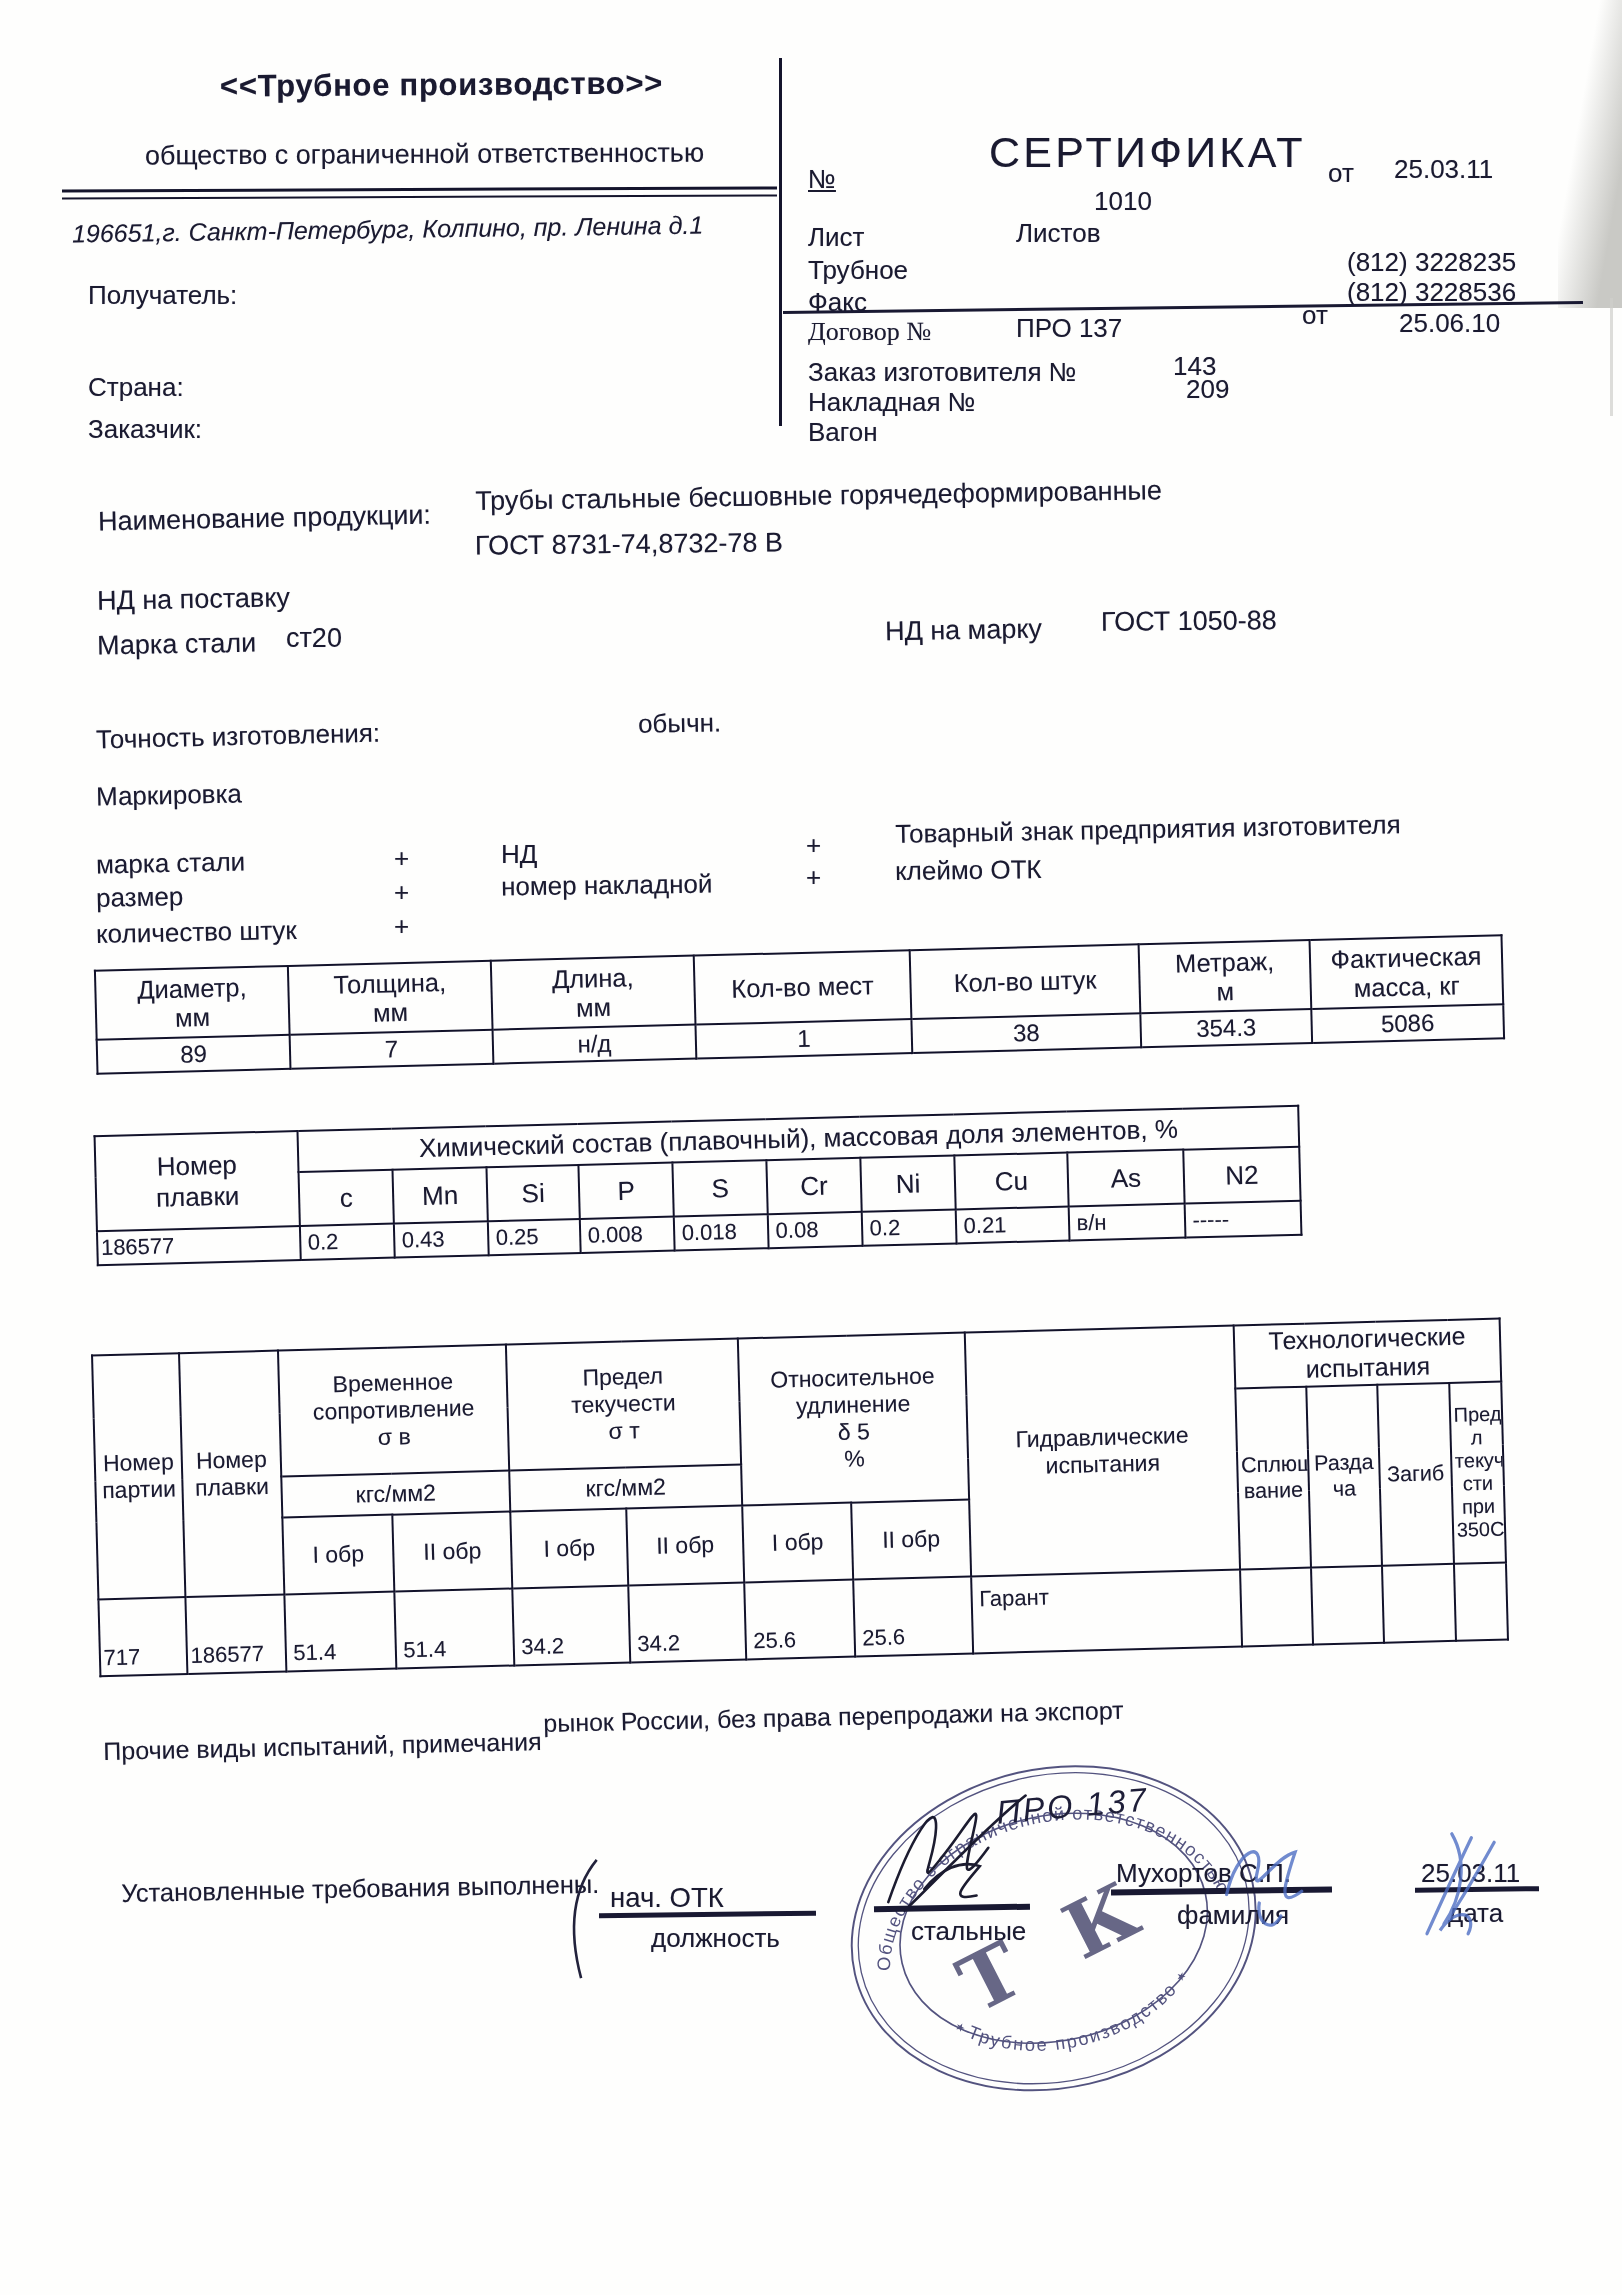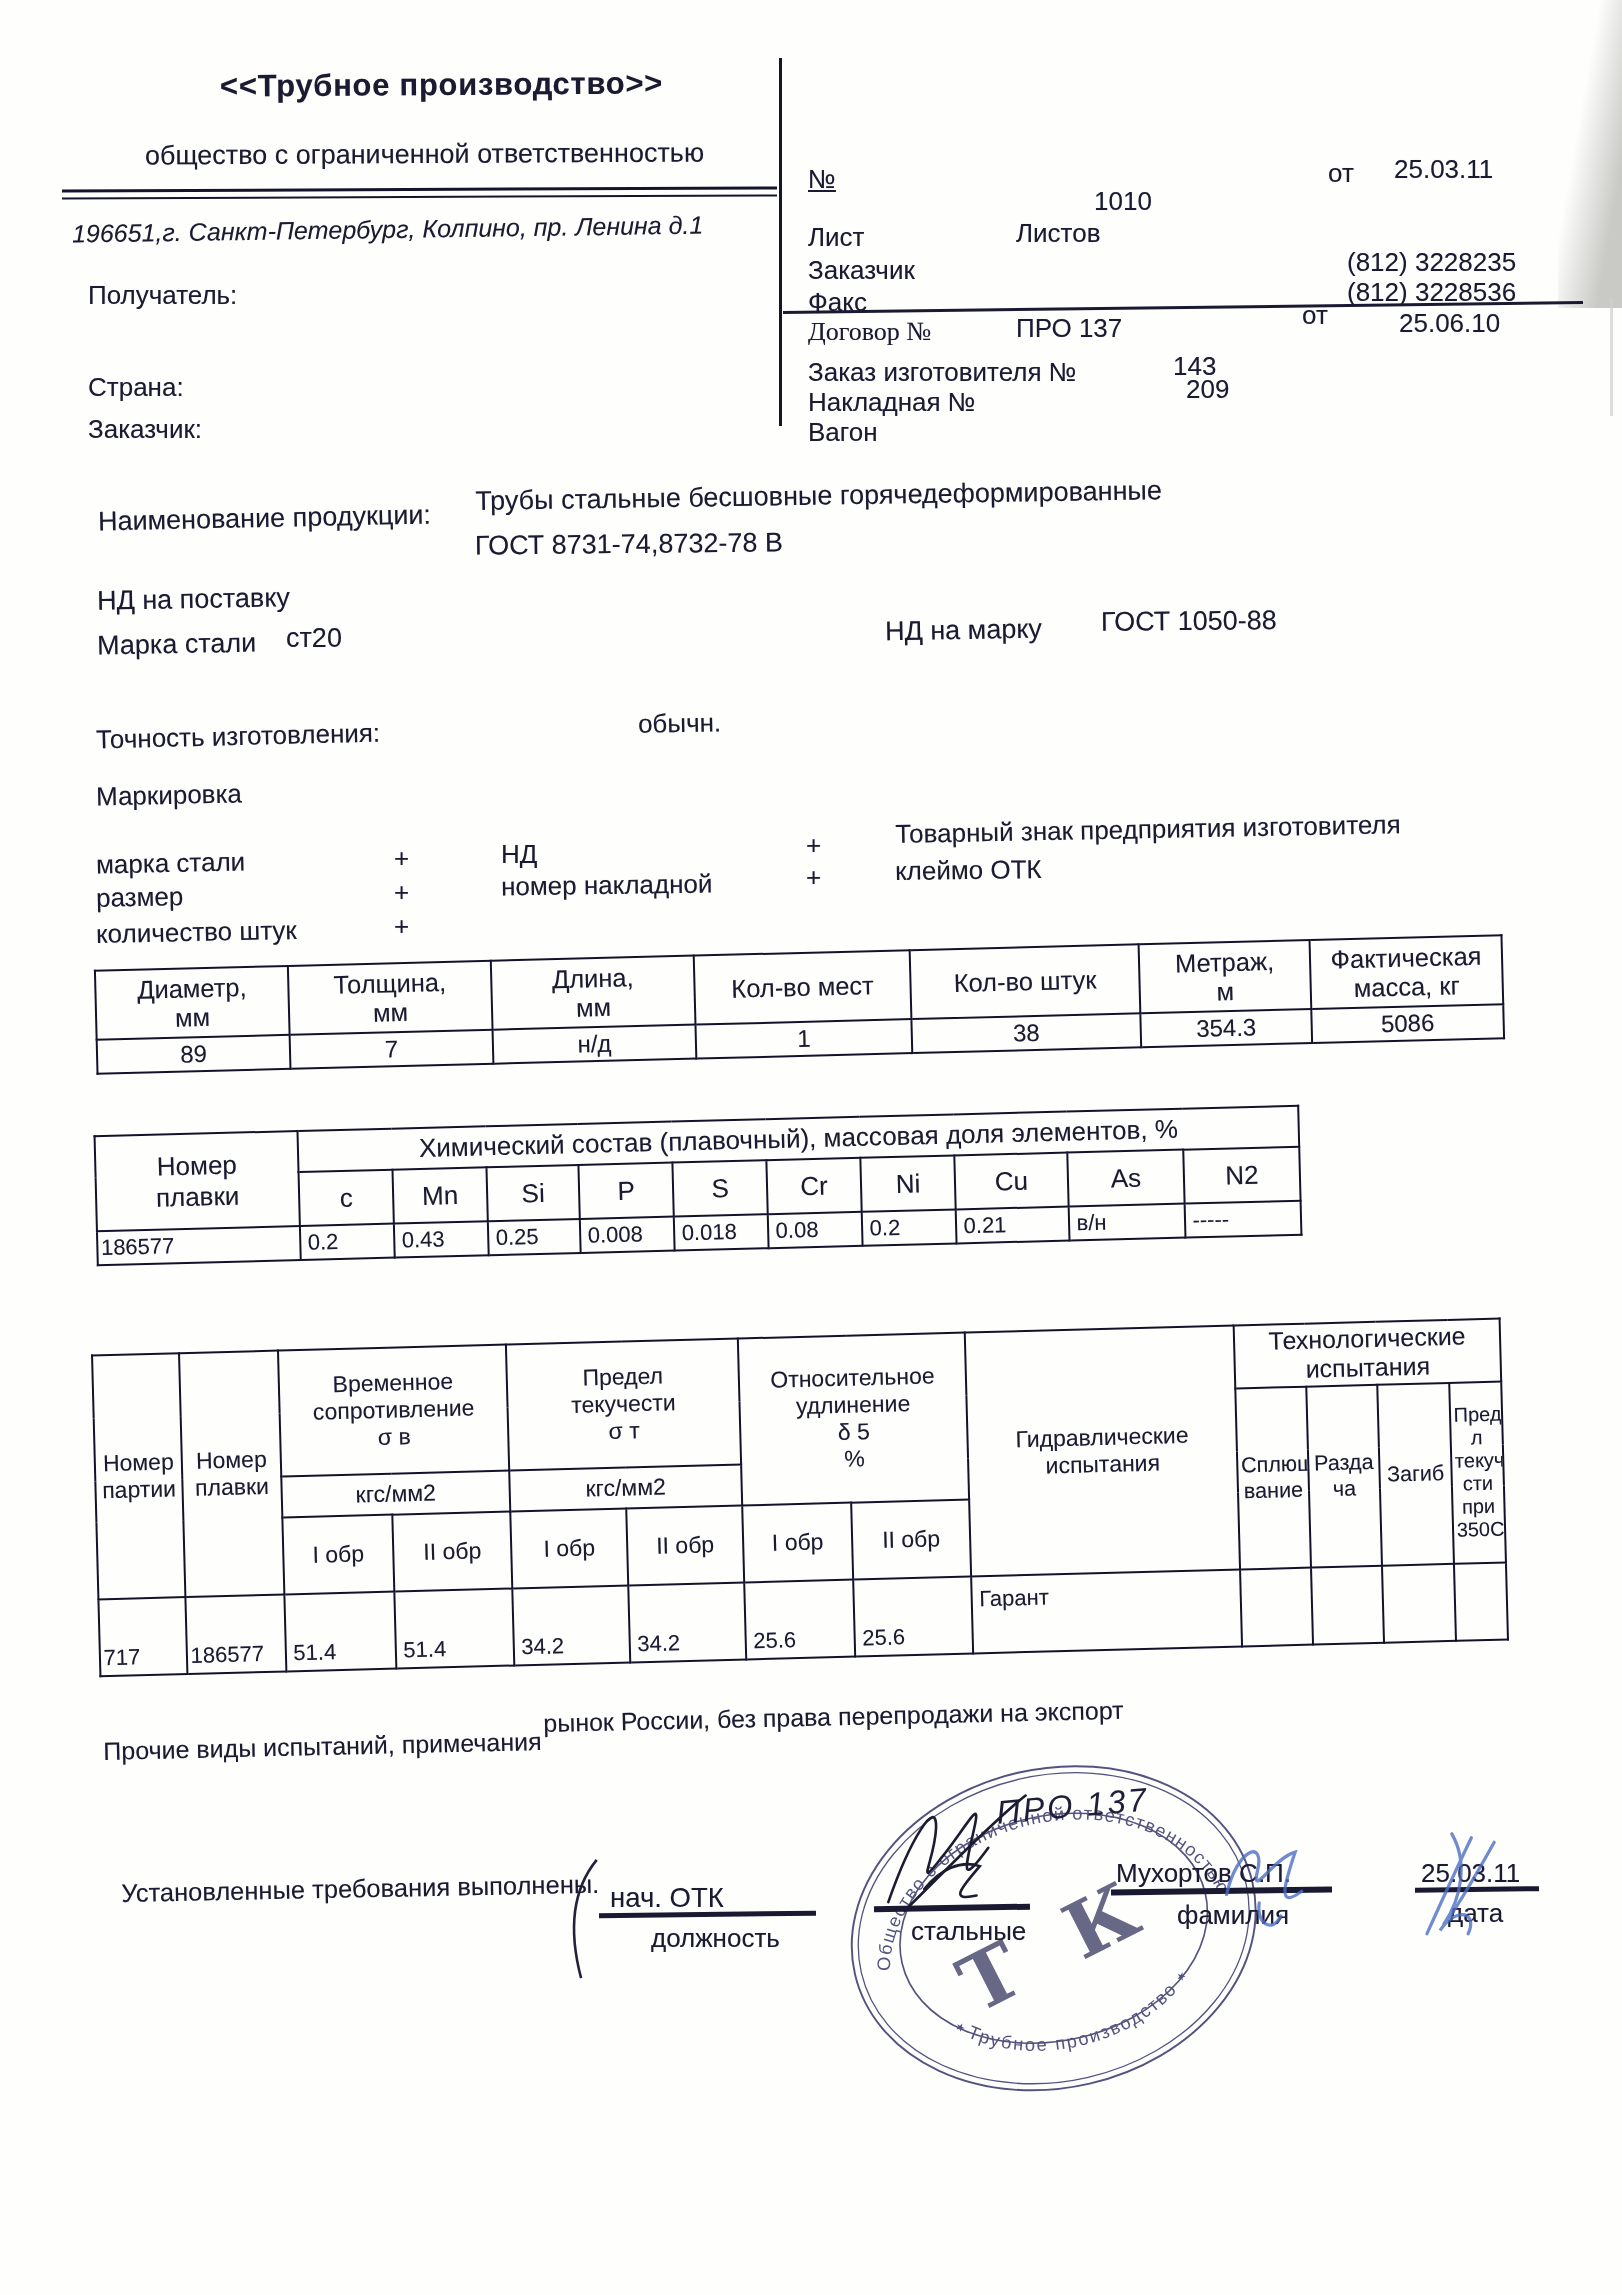--- a/index.html
+++ b/index.html
@@ -35,30 +35,31 @@
   <div class="line" style="left:62px;top:196px;width:715px;height:2px;transform:rotate(-0.25deg);"></div>
 
   <div class="t it" style="left:72px;top:215px;font-size:25px;transform:rotate(-0.8deg);">196651,г. Санкт-Петербург, Колпино, пр. Ленина д.1</div>
 
   <div class="t" style="left:88px;top:280px;font-size:26px;">Получатель:</div>
   <div class="t" style="left:88px;top:372px;font-size:26px;">Страна:</div>
   <div class="t" style="left:88px;top:414px;font-size:26px;">Заказчик:</div>
 
   <div class="line" style="left:779px;top:58px;width:2.6px;height:368px;"></div>
 
+  <div class="t" style="left:989px;top:128px;font-size:43px;font-weight:500;letter-spacing:3.3px;">СЕРТИФИКАТ</div>
 
   <div class="t" style="left:808px;top:164px;font-size:26px;text-decoration:underline;">№</div>
   <div class="t" style="left:1094px;top:160px;font-size:26px;margin-top:26px;">1010</div>
   <div class="t" style="left:1328px;top:158px;font-size:26px;">от</div>
   <div class="t" style="left:1394px;top:154px;font-size:26px;">25.03.11</div>
 
   <div class="t" style="left:808px;top:222px;font-size:26px;">Лист</div>
   <div class="t" style="left:1016px;top:218px;font-size:26px;">Листов</div>
 
-  <div class="t" style="left:808px;top:255px;font-size:26px;">Заказчик</div>
+  <div class="t" style="left:808px;top:255px;font-size:26px;">Трубное</div>
   <div class="t" style="left:1347px;top:247px;font-size:26px;">(812) 3228235</div>
 
   <div class="t" style="left:808px;top:287px;font-size:26px;">Факс</div>
   <div class="t" style="left:1347px;top:277px;font-size:26px;">(812) 3228536</div>
 
   <div class="gline" style="left:783px;top:306px;width:800px;height:3.3px;transform:rotate(-0.7deg);"></div>
 
   <div class="t" style="left:808px;top:317px;font-size:26px;font-family:Liberation Serif, serif;">Договор №</div>
   <div class="t" style="left:1016px;top:313px;font-size:26px;">ПРО 137</div>
   <div class="t" style="left:1302px;top:300px;font-size:26px;">от</div>

